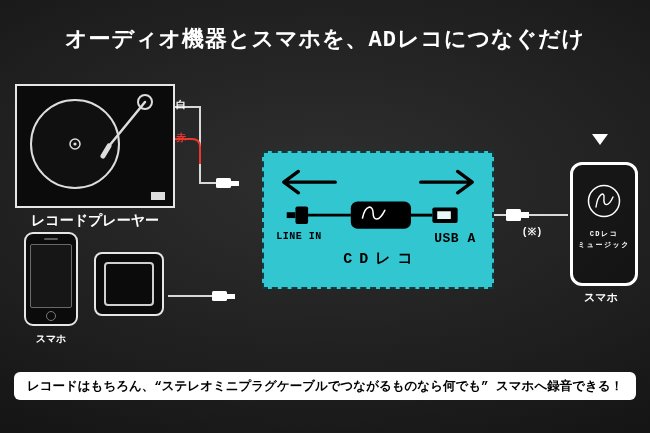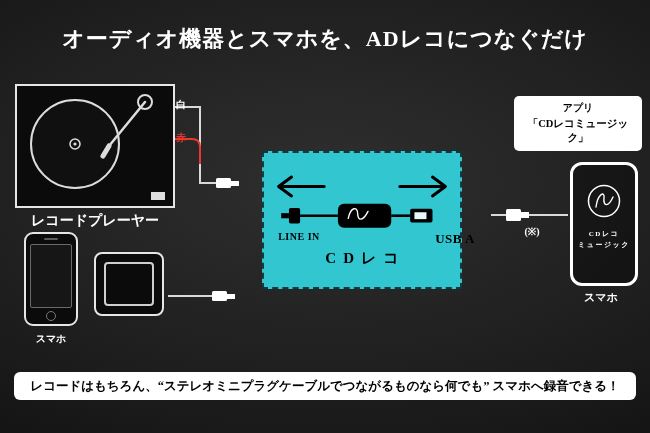--- a/index.html
+++ b/index.html
@@ -1,19 +1,19 @@
 <!DOCTYPE html>
 <html><head>
 <meta charset="utf-8">
 <style>
   html,body{margin:0;padding:0;background:#000;}
   .stage{
     position:relative;width:650px;height:433px;overflow:hidden;
     background:radial-gradient(ellipse 120% 95% at 50% 42%, #2f2f2f 0%, #1d1d1d 52%, #0a0a0a 100%);
-    font-family:Liberation Serif, serif;
+    font-family:Liberation Mono, monospace;
   }
   .abs{position:absolute;}
   .page-title{
     left:0;right:0;top:24px;text-align:center;color:#fff;
     font-size:22px;font-weight:800;letter-spacing:1px;margin:0;
   }
   
   .frame{background:#0b0b0b;border:2px solid #e6e6e6;box-sizing:border-box;}
   .record-player{left:15px;top:84px;width:160px;height:124px;}
   .device-label{color:#fff;font-weight:700;text-align:center;}
@@ -25,21 +25,21 @@
   .lbl-phone-left{left:24px;top:332px;width:54px;font-size:10px;}
   .md-player{left:94px;top:252px;width:70px;height:64px;border-radius:8px;}
   .md-player .md-inner{position:absolute;left:8px;right:8px;top:8px;bottom:8px;border:2px solid #cfcfcf;border-radius:4px;}
   .lbl-md{left:79px;top:321px;width:100px;font-size:10px;}
   
   .rca-label{font-size:10px;font-weight:700;}
   .rca-white{left:176px;top:98px;color:#fff;}
   .rca-red{left:176px;top:131px;color:#e8382f;}
   
   .adreco-panel{
-    left:262px;top:151px;width:200px;height:138px;box-sizing:border-box;
+    left:262px;top:151px;width:232px;height:138px;box-sizing:border-box;
     background:#31c6d0;border:2px dashed rgba(0,0,0,.7);
   }
   .adreco-text{position:absolute;color:#000;font-weight:800;text-align:center;}
   .txt-linein{left:2px;top:78px;width:66px;font-size:10px;letter-spacing:.5px;}
   .txt-usba{left:158px;top:78px;width:66px;font-size:13px;letter-spacing:.5px;}
   .txt-adreco{left:0;right:0;top:96px;font-size:15px;letter-spacing:7px;text-indent:7px;}
   
   .callout{
     left:514px;top:96px;width:128px;background:#fff;border-radius:5px;
     padding:5px 4px 6px;text-align:center;color:#000;box-sizing:border-box;
@@ -151,24 +151,20 @@
         <rect x="175" y="60" width="14" height="8" fill="#e8f7f8"></rect>
       </g>
     </svg>
     <span class="adreco-text txt-linein">LINE IN</span>
     <span class="adreco-text txt-usba">USB A</span>
     <span class="adreco-text txt-adreco">CDレコ</span>
   </div>
 
   <span class="abs note-mark">(※)</span>
 
-  <div class="abs callout">
-    <div class="l1">アプリ</div>
-    <div class="l2">「CDレコミュージック」</div>
-  </div>
   <div class="abs callout-pointer"></div>
 
   <div class="abs phone-right">
     <svg width="36" height="36" viewBox="0 0 36 36" style="position:absolute;left:50%;top:18px;margin-left:-18px;">
       <circle cx="18" cy="18" r="15.5" fill="none" stroke="#fff" stroke-width="1.5"></circle>
       <path d="M10,24 C12,10 19,8 18,15 C17,23 22,25 27,14" stroke="#fff" stroke-width="1.4" fill="none" stroke-linecap="round"></path>
     </svg>
     <div class="app-line app-l1">CDレコ</div>
     <div class="app-line app-l2">ミュージック</div>
   </div>

